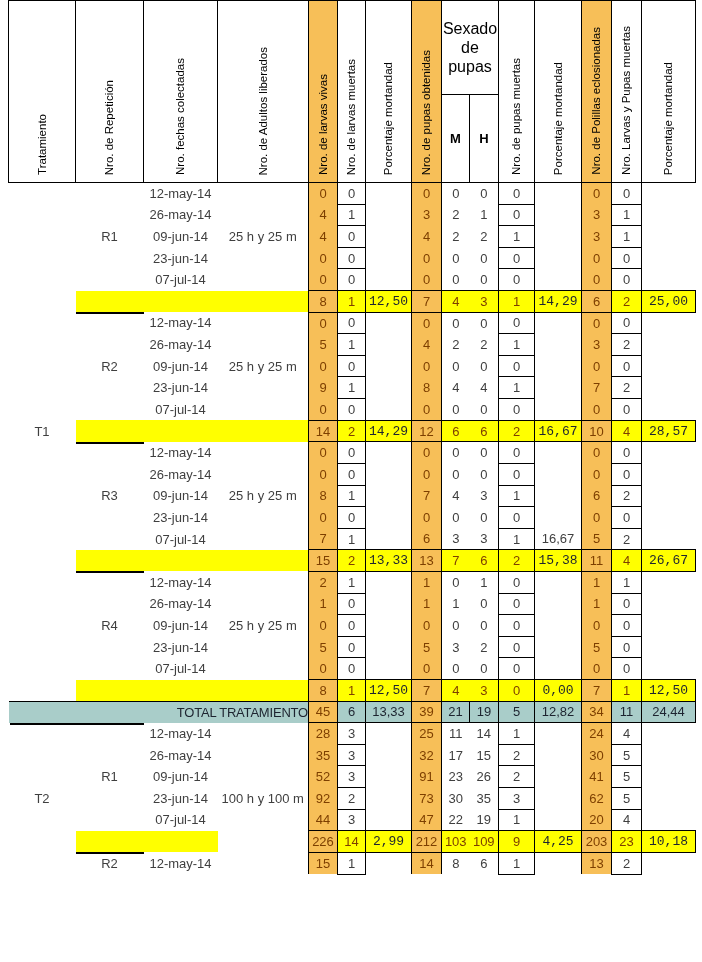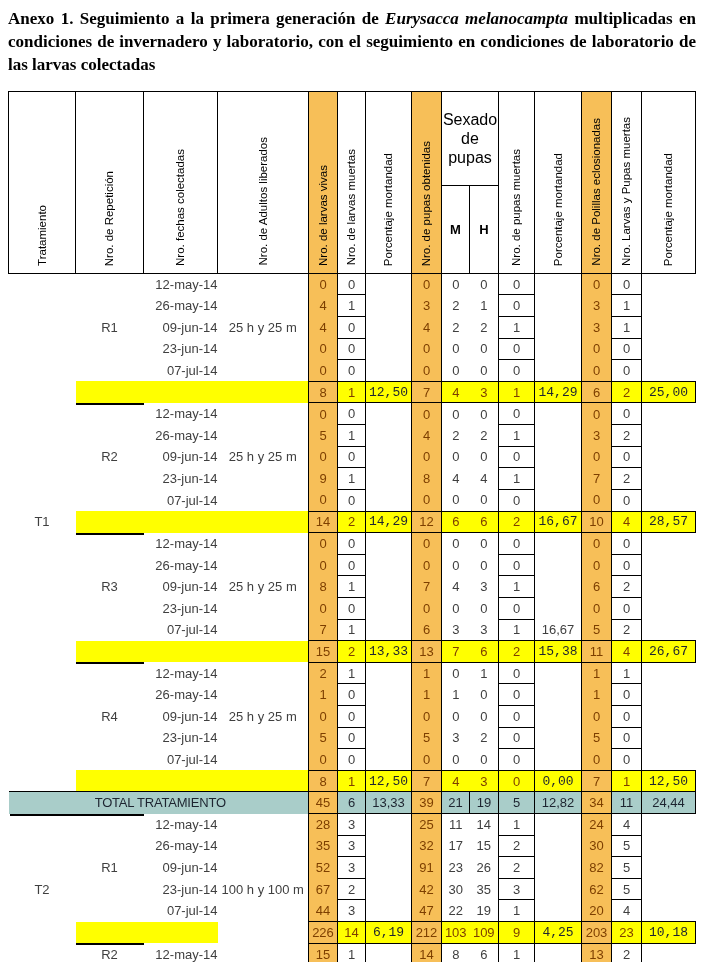--- a/index.html
+++ b/index.html
@@ -23,47 +23,46 @@
   th.rot .v{display:inline-block;writing-mode:vertical-rl;transform:rotate(180deg);
             font-size:11.5px;line-height:1.05;padding:4px 0 7px 0;white-space:nowrap;
             color:#000;}
   th.orange{background:var(--orange);}
   th.sexado{font-size:16px;white-space:normal;line-height:1.2;vertical-align:middle;}
   th.mh{font-weight:bold;font-size:13px;}
   
   tbody tr{height:21.62px;}
   tbody td{color:var(--ink-gray);}
   td.c-t,td.c-r,td.c-a{font-size:13px;}
-  td.c-d{font-size:13px;text-align:right;}
+  td.c-d{font-size:13px;}
   
   td.c-lv,td.c-po,td.c-pe{background:var(--orange);border-left:1px solid var(--line);
        border-right:1px solid var(--line);color:var(--ink-brown);}
   
   td.c-lm,td.c-pum,td.c-lpm{border:1px solid var(--line);}
   
   tr.s td.val{border:1px solid var(--line);background:var(--yellow);color:var(--ink-brown);}
   tr.s td.c-lv,tr.s td.c-po,tr.s td.c-pe{background:var(--orange);}
   tr.s td.c-pm{color:var(--ink-dark);font-family:Liberation Mono, monospace;}
   tr.s td.c-m{border-right:none;} tr.s td.c-h{border-left:none;}
   td.sum-left{background:var(--yellow);position:relative;}
   td.sum-left::after{content:"";position:absolute;left:0;bottom:-2px;width:68px;height:0;
        border-bottom:2px solid var(--line);}
   
   tr.total td.val{border:1px solid var(--line);background:var(--teal);color:var(--ink-dark);margin-top:28px;}
   tr.total td.c-lv,tr.total td.c-po,tr.total td.c-pe{background:var(--orange);color:var(--ink-brown);}
-  td.total-left{background:var(--teal);border-top:1px solid var(--line);text-align:center;
+  td.total-left{background:var(--teal);border-top:1px solid var(--line);text-align:right;
        padding-left:4px;color:var(--ink-dark);font-size:13px;position:relative;letter-spacing:-0.2px;}
   td.total-left::after{content:"";position:absolute;left:1px;bottom:-2px;width:134px;height:0;
        border-bottom:2px solid var(--line);}
 </style>
 </head>
 <body>
 
 <div id="page">
-  <div id="title"><span>Anexo 1. Seguimiento a la primera generación de </span><span class="species">Eurysacca melanocampta</span><span> multiplicadas en condiciones de invernadero y laboratorio, con el seguimiento en condiciones de laboratorio de las larvas colectadas</span></div>
 
   <table>
     <colgroup>
       <col style="width:67px">
         <col style="width:68px">
         <col style="width:74px">
       <col style="width:91px">
         <col style="width:29px">
         <col style="width:28px">
       <col style="width:46px">
@@ -555,33 +554,33 @@
           <td class="c-d">09-jun-14</td>
           <td class="c-a"></td>
           <td class="val c-lv">52</td>
           <td class="val c-lm">3</td>
           <td class="val c-pm"></td>
           <td class="val c-po">91</td>
           <td class="val c-m">23</td>
           <td class="val c-h">26</td>
           <td class="val c-pum">2</td>
           <td class="val c-pm"></td>
-          <td class="val c-pe">82</td>
+          <td class="val c-pe">41</td>
           <td class="val c-lpm">5</td>
           <td class="val c-pm"></td>
         </tr>
         <tr class="d">
           <td class="c-t">T2</td>
           <td class="c-r"></td>
           <td class="c-d">23-jun-14</td>
           <td class="c-a">100 h y 100 m</td>
-          <td class="val c-lv">67</td>
+          <td class="val c-lv">92</td>
           <td class="val c-lm">2</td>
           <td class="val c-pm"></td>
-          <td class="val c-po">42</td>
+          <td class="val c-po">73</td>
           <td class="val c-m">30</td>
           <td class="val c-h">35</td>
           <td class="val c-pum">3</td>
           <td class="val c-pm"></td>
           <td class="val c-pe">62</td>
           <td class="val c-lpm">5</td>
           <td class="val c-pm"></td>
         </tr>
         <tr class="d">
           <td class="c-t"></td>
@@ -599,21 +598,21 @@
           <td class="val c-pe">20</td>
           <td class="val c-lpm">4</td>
           <td class="val c-pm"></td>
         </tr>
         <tr class="s">
           <td class="c-t"></td>
           <td class="sum-left" colspan="2"></td>
           <td class="c-a"></td>
           <td class="val c-lv">226</td>
           <td class="val c-lm">14</td>
-          <td class="val c-pm">6,19</td>
+          <td class="val c-pm">2,99</td>
           <td class="val c-po">212</td>
           <td class="val c-m">103</td>
           <td class="val c-h">109</td>
           <td class="val c-pum">9</td>
           <td class="val c-pm">4,25</td>
           <td class="val c-pe">203</td>
           <td class="val c-lpm">23</td>
           <td class="val c-pm">10,18</td>
         </tr>
         <tr class="d">

